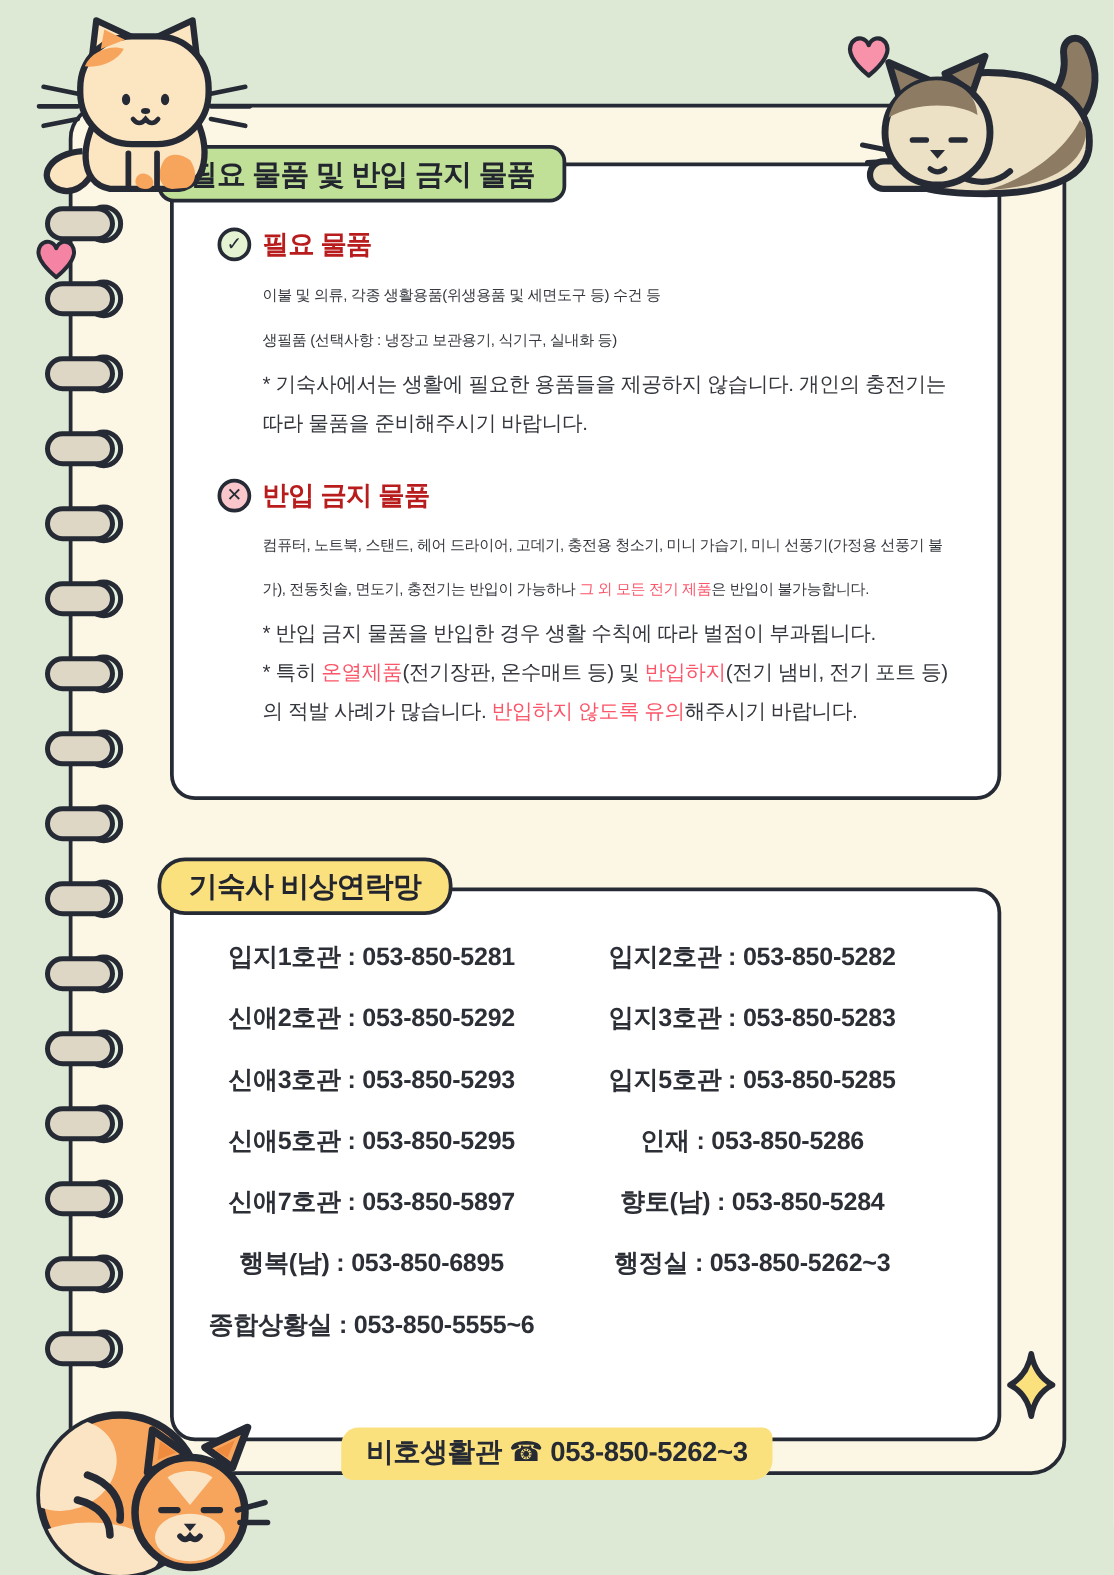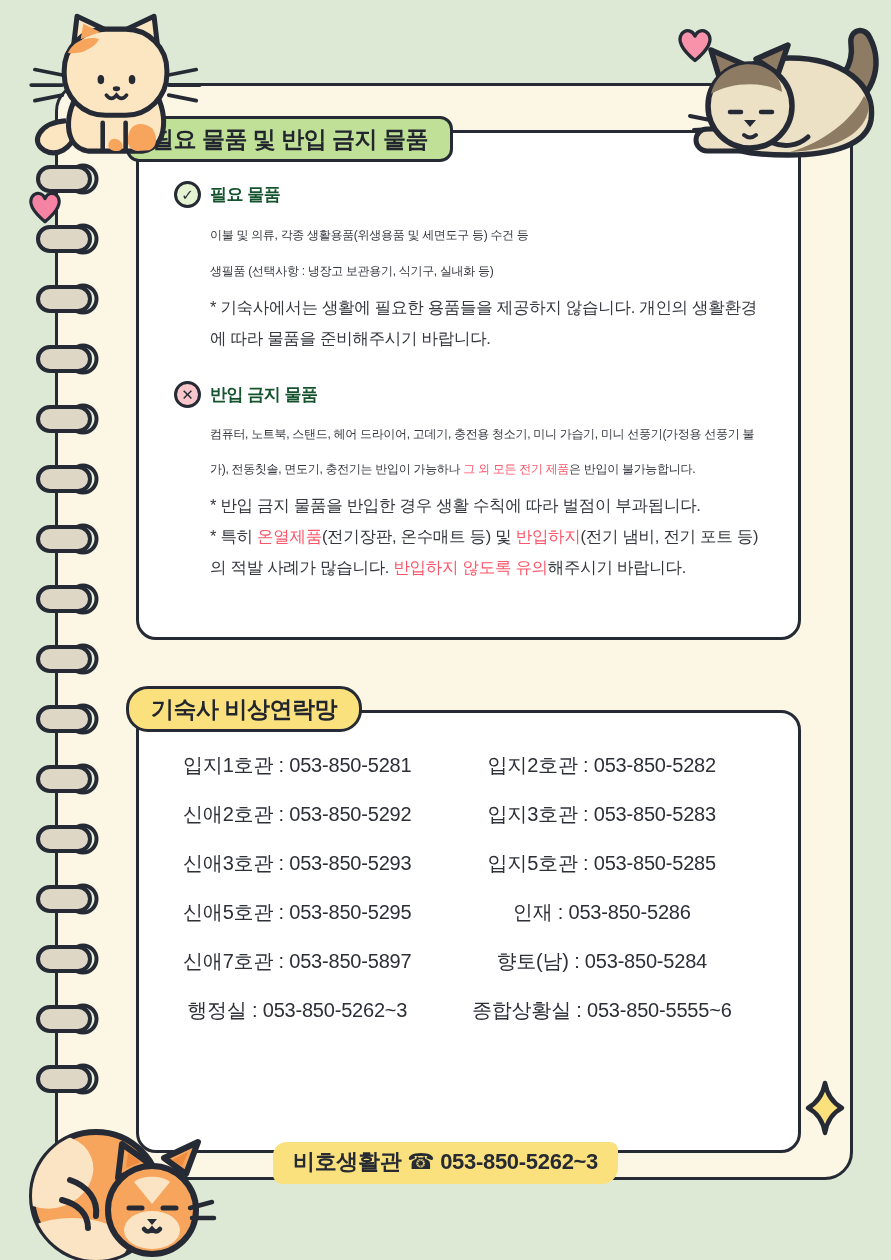--- a/index.html
+++ b/index.html
@@ -32,35 +32,35 @@
   .card2{left:136px;top:710px;width:665px;height:443px;}
   .badge{
     position:absolute;z-index:4;height:46px;line-height:40px;
     border:3.5px solid var(--outline);border-radius:13px;
     font-size:23px;font-weight:800;color:#22252e;padding:0 22px;
     letter-spacing:-0.5px;
   }
   .badge-green{left:126px;top:116px;background:var(--badge-green);}
   .badge-yellow{left:126px;top:686px;background:var(--badge-yellow);border-radius:22px;}
   .h-row{display:flex;align-items:center;gap:9px;}
-  .h-row .h-text{font-size:17px;font-weight:700;color:#14532d;letter-spacing:-0.5px;}
+  .h-row .h-text{font-size:21px;font-weight:700;color:#b91c1c;letter-spacing:-0.5px;}
   .icon-circle{
     width:27px;height:27px;border-radius:50%;border:3px solid var(--outline);
     display:flex;align-items:center;justify-content:center;
     font-size:15px;font-weight:800;color:var(--outline);flex:0 0 auto;
   }
   .icon-check{background:#e6f3d2;}
   .icon-x{background:#f9c6cc;}
   .body-text{margin:9px 0 0 36px;font-size:12px;line-height:36px;letter-spacing:-0.3px;}
   .note-text{margin:3px 0 0 36px;font-size:16.5px;line-height:31px;letter-spacing:-0.3px;}
   .gap-block{height:27px;}
   .red{color:var(--red);}
   .contacts{
     display:grid;grid-template-columns:1fr 1fr;grid-auto-rows:49px;
-    padding:28px 44px 0 6px;align-items:center;
+    padding:28px 44px 0 6px;align-items:center;font-weight:bold;
   }
   .contacts .cell{
     text-align:center;font-size:20px;color:#2c2f36;letter-spacing:-0.2px;
   }
   .footer{
     position:absolute;left:0;top:1142px;width:891px;text-align:center;z-index:2;
   }
   .footer .hl{
     display:inline-block;background:var(--badge-yellow);
     padding:5px 20px 7px 20px;border-radius:14px 8px 16px 9px;
@@ -177,21 +177,21 @@
   <div class="h-row">
     <span class="icon-circle icon-check">
         <span>✓</span>
       </span>
     <span class="h-text">필요 물품</span>
   </div>
   <div class="body-text">
     <div>이불 및 의류, 각종 생활용품(위생용품 및 세면도구 등) 수건 등</div>
     <div>생필품 (선택사항 : 냉장고 보관용기, 식기구, 실내화 등)</div>
   </div>
-  <div class="note-text">* 기숙사에서는 생활에 필요한 용품들을 제공하지 않습니다. 개인의 생활환경에 따라 물품을 준비해주시기 바랍니다.</div>
+  <div class="note-text">* 기숙사에서는 생활에 필요한 용품들을 제공하지 않습니다. 개인의 충전기는 따라 물품을 준비해주시기 바랍니다.</div>
 
   <div class="gap-block"></div>
 
   <div class="h-row">
     <span class="icon-circle icon-x">
         <span>✕</span>
       </span>
     <span class="h-text">반입 금지 물품</span>
   </div>
   <div class="body-text" style="line-height:35px"><span>컴퓨터, 노트북, 스탠드, 헤어 드라이어, 고데기, 충전용 청소기,  미니 가습기, 미니 선풍기(가정용 선풍기 불가), 전동칫솔, 면도기, 충전기는 반입이 가능하나 </span><span class="red">그 외 모든 전기 제품</span><span>은 반입이 불가능합니다.</span></div>
@@ -204,20 +204,21 @@
     <div class="cell">입지1호관 : 053-850-5281</div>
     <div class="cell">입지2호관 : 053-850-5282</div>
     <div class="cell">신애2호관 : 053-850-5292</div>
     <div class="cell">입지3호관 : 053-850-5283</div>
     <div class="cell">신애3호관 : 053-850-5293</div>
     <div class="cell">입지5호관 : 053-850-5285</div>
     <div class="cell">신애5호관 : 053-850-5295</div>
     <div class="cell">인재 : 053-850-5286</div>
     <div class="cell">신애7호관 : 053-850-5897</div>
     <div class="cell">향토(남) : 053-850-5284</div>
+    <div class="cell">행복(남) : 053-850-6895</div>
     <div class="cell">행정실 : 053-850-5262~3</div>
     <div class="cell">종합상황실 : 053-850-5555~6</div>
   </div>
 </div>
 
 <div class="badge badge-green">필요 물품 및 반입 금지 물품</div>
 <div class="badge badge-yellow">기숙사 비상연락망</div>
 
 <div class="footer">
   <span class="hl">비호생활관 ☎ 053-850-5262~3</span>

